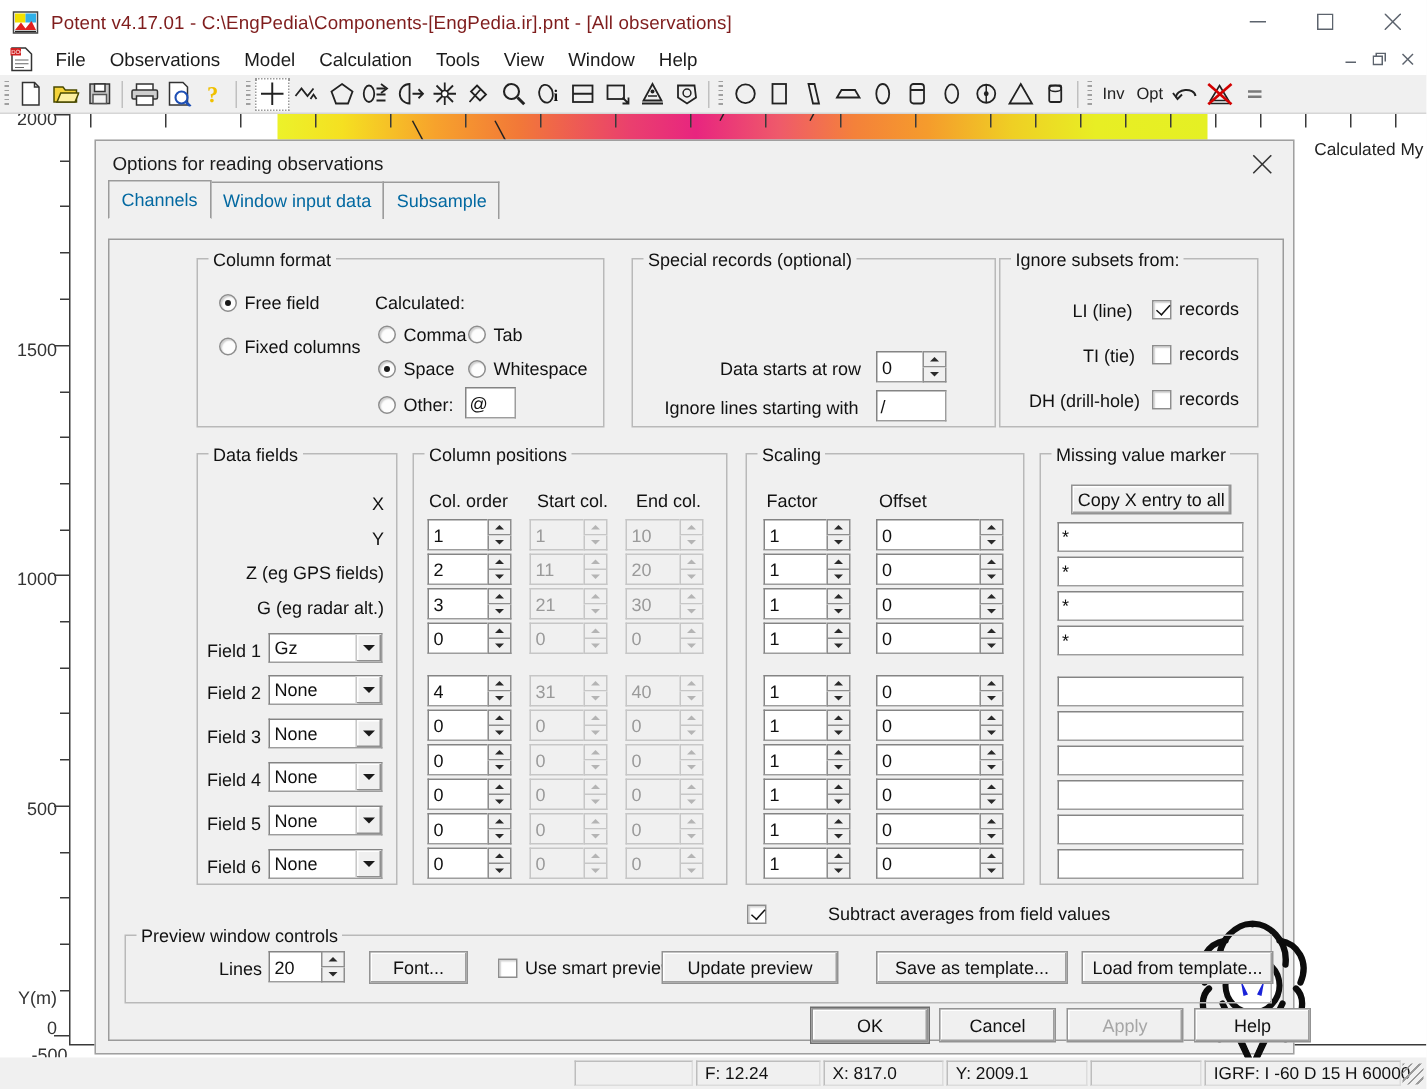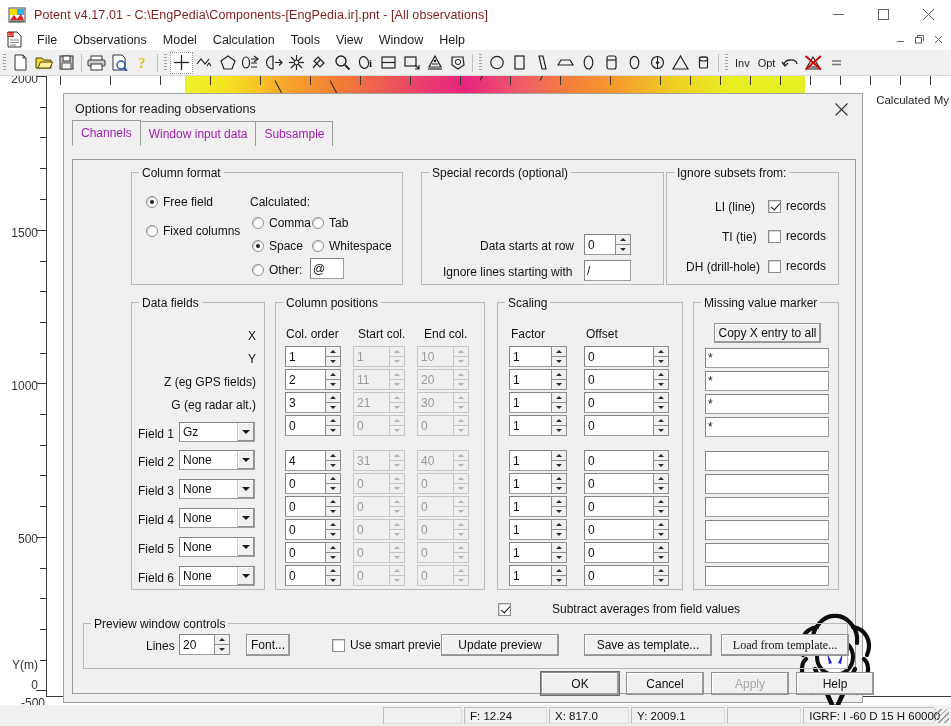--- a/index.html
+++ b/index.html
@@ -137,21 +137,21 @@
     margin-left: auto; width: 42px; height: 28px;
     display:flex; align-items:center; justify-content:center;
     color:#333; font-size: 15px;
   }
   .tabstrip {
     position: relative; height: 22px; margin: 0 8px;
     display: flex; align-items: flex-end;
   }
   .tab {
     height: 20px; padding: 12px 8px; display: flex; align-items: center;
-    font-size: 12px; color: #a21caf;
+    font-size: 12px; color: #0369a1;
     border: 1px solid #9b9b9b; border-bottom: none;
     background: #f0f0f0; margin-right: -1px;
   }
   .tab.active {
     height: 22px; background: #f0f0f0; border-bottom: 1px solid #f0f0f0;
     position: relative; z-index: 3;
   }
   .tabbody {
     position: absolute; left: 8px; top: 65px; width: 784px; height: 535px;
     border: 1px solid #9b9b9b; background: #f0f0f0;
@@ -1178,30 +1178,30 @@
 
         <div class="lbl" style="left:62px;top:15px;">Lines</div>
         <div class="spin" style="left:95px;top:10px;width:51px;height:21px;">
           <div class="fld" style="width:35px;">20</div>
           <div class="arrows">
             <div class="ar up"></div>
             <div class="ar dn"></div>
           </div>
         </div>
 
-        <div class="pbtn" style="left:162px;top:10px;width:44px;height:22px;">Font...</div>
+        <div class="pbtn" style="left:162px;top:10px;width:66px;height:22px;">Font...</div>
 
         <div class="chk" style="left:248px;top:14px;">
           <span class="box"></span>
           <span>Use smart preview</span>
         </div>
 
         <div class="pbtn" style="left:357px;top:10px;width:118px;height:22px;">Update preview</div>
         <div class="pbtn" style="left:500px;top:10px;width:128px;height:22px;">Save as template...</div>
-        <div class="pbtn" style="left:637px;top:10px;width:128px;height:22px;font-family:Liberation Serif, serif;">Load from template...</div>
+        <div class="pbtn" style="left:637px;top:10px;width:128px;height:22px;">Load from template...</div>
       </div>
 
     </div>
 
     <div class="pbtn default" style="left:477px;top:578px;width:78px;height:23px;">OK</div>
     <div class="pbtn" style="left:562px;top:578px;width:78px;height:23px;">Cancel</div>
     <div class="pbtn disabled" style="left:647px;top:578px;width:78px;height:23px;">Apply</div>
     <div class="pbtn" style="left:732px;top:578px;width:78px;height:23px;">Help</div>
   </div>
 

